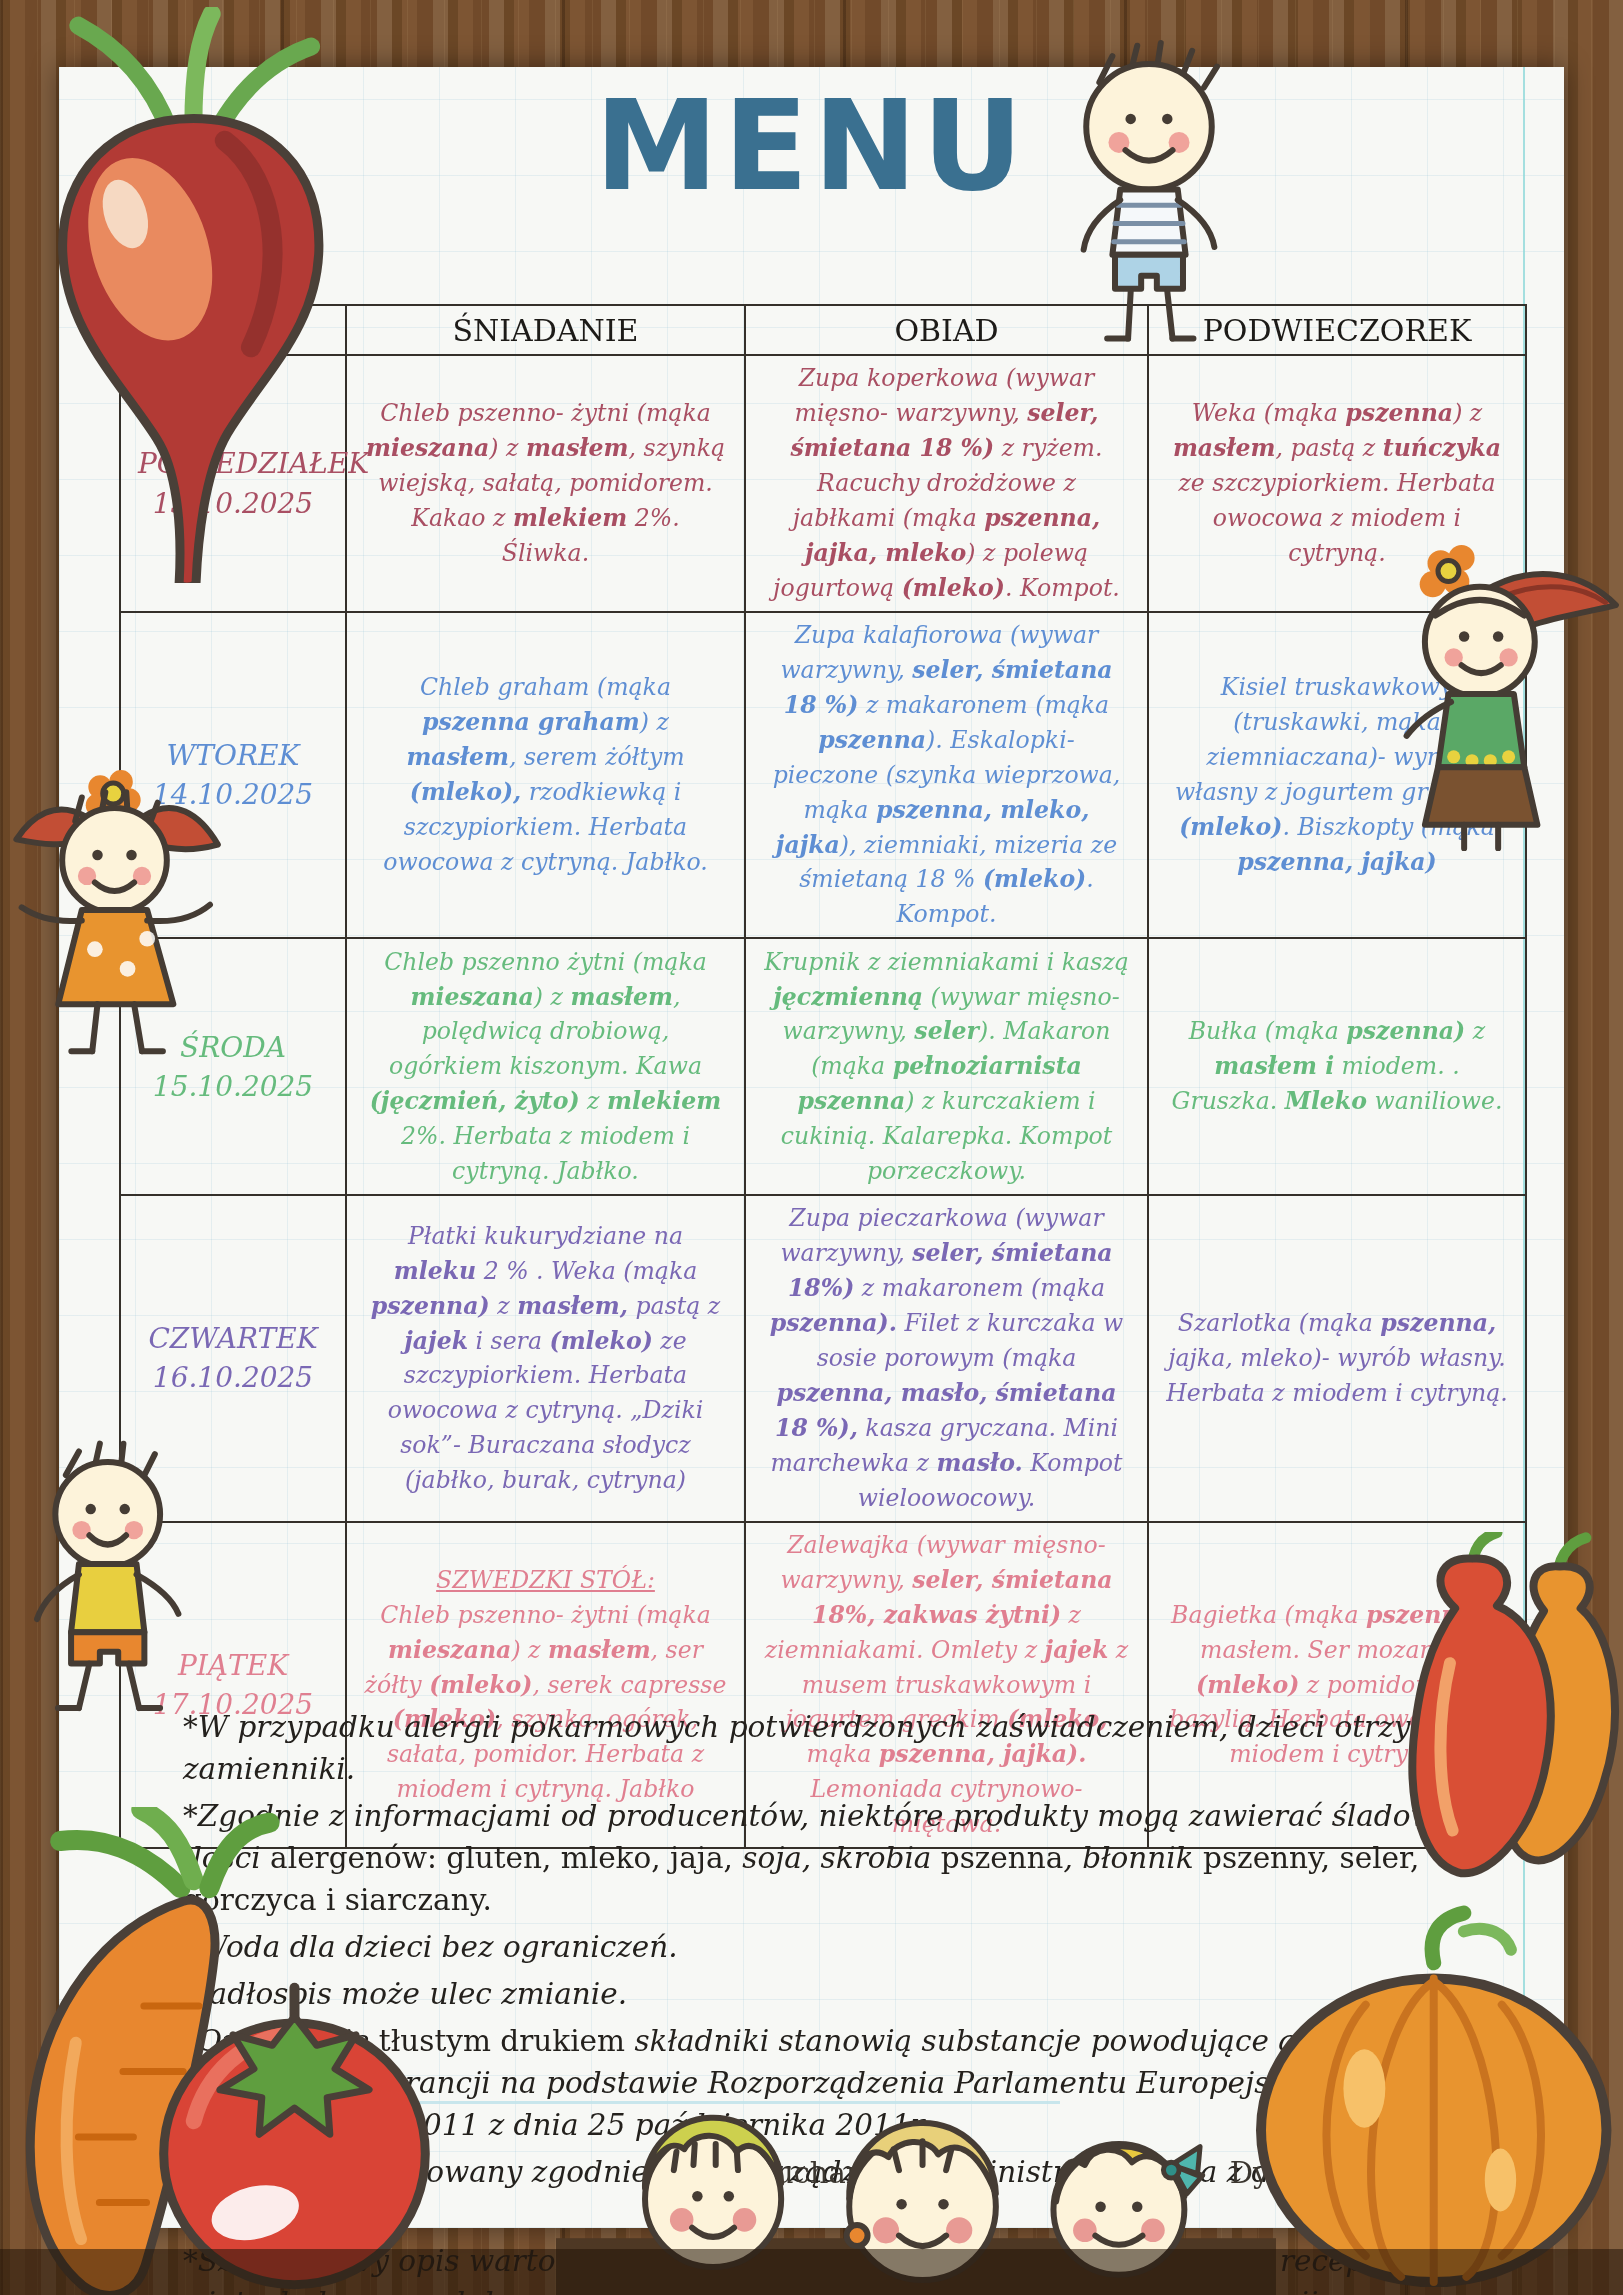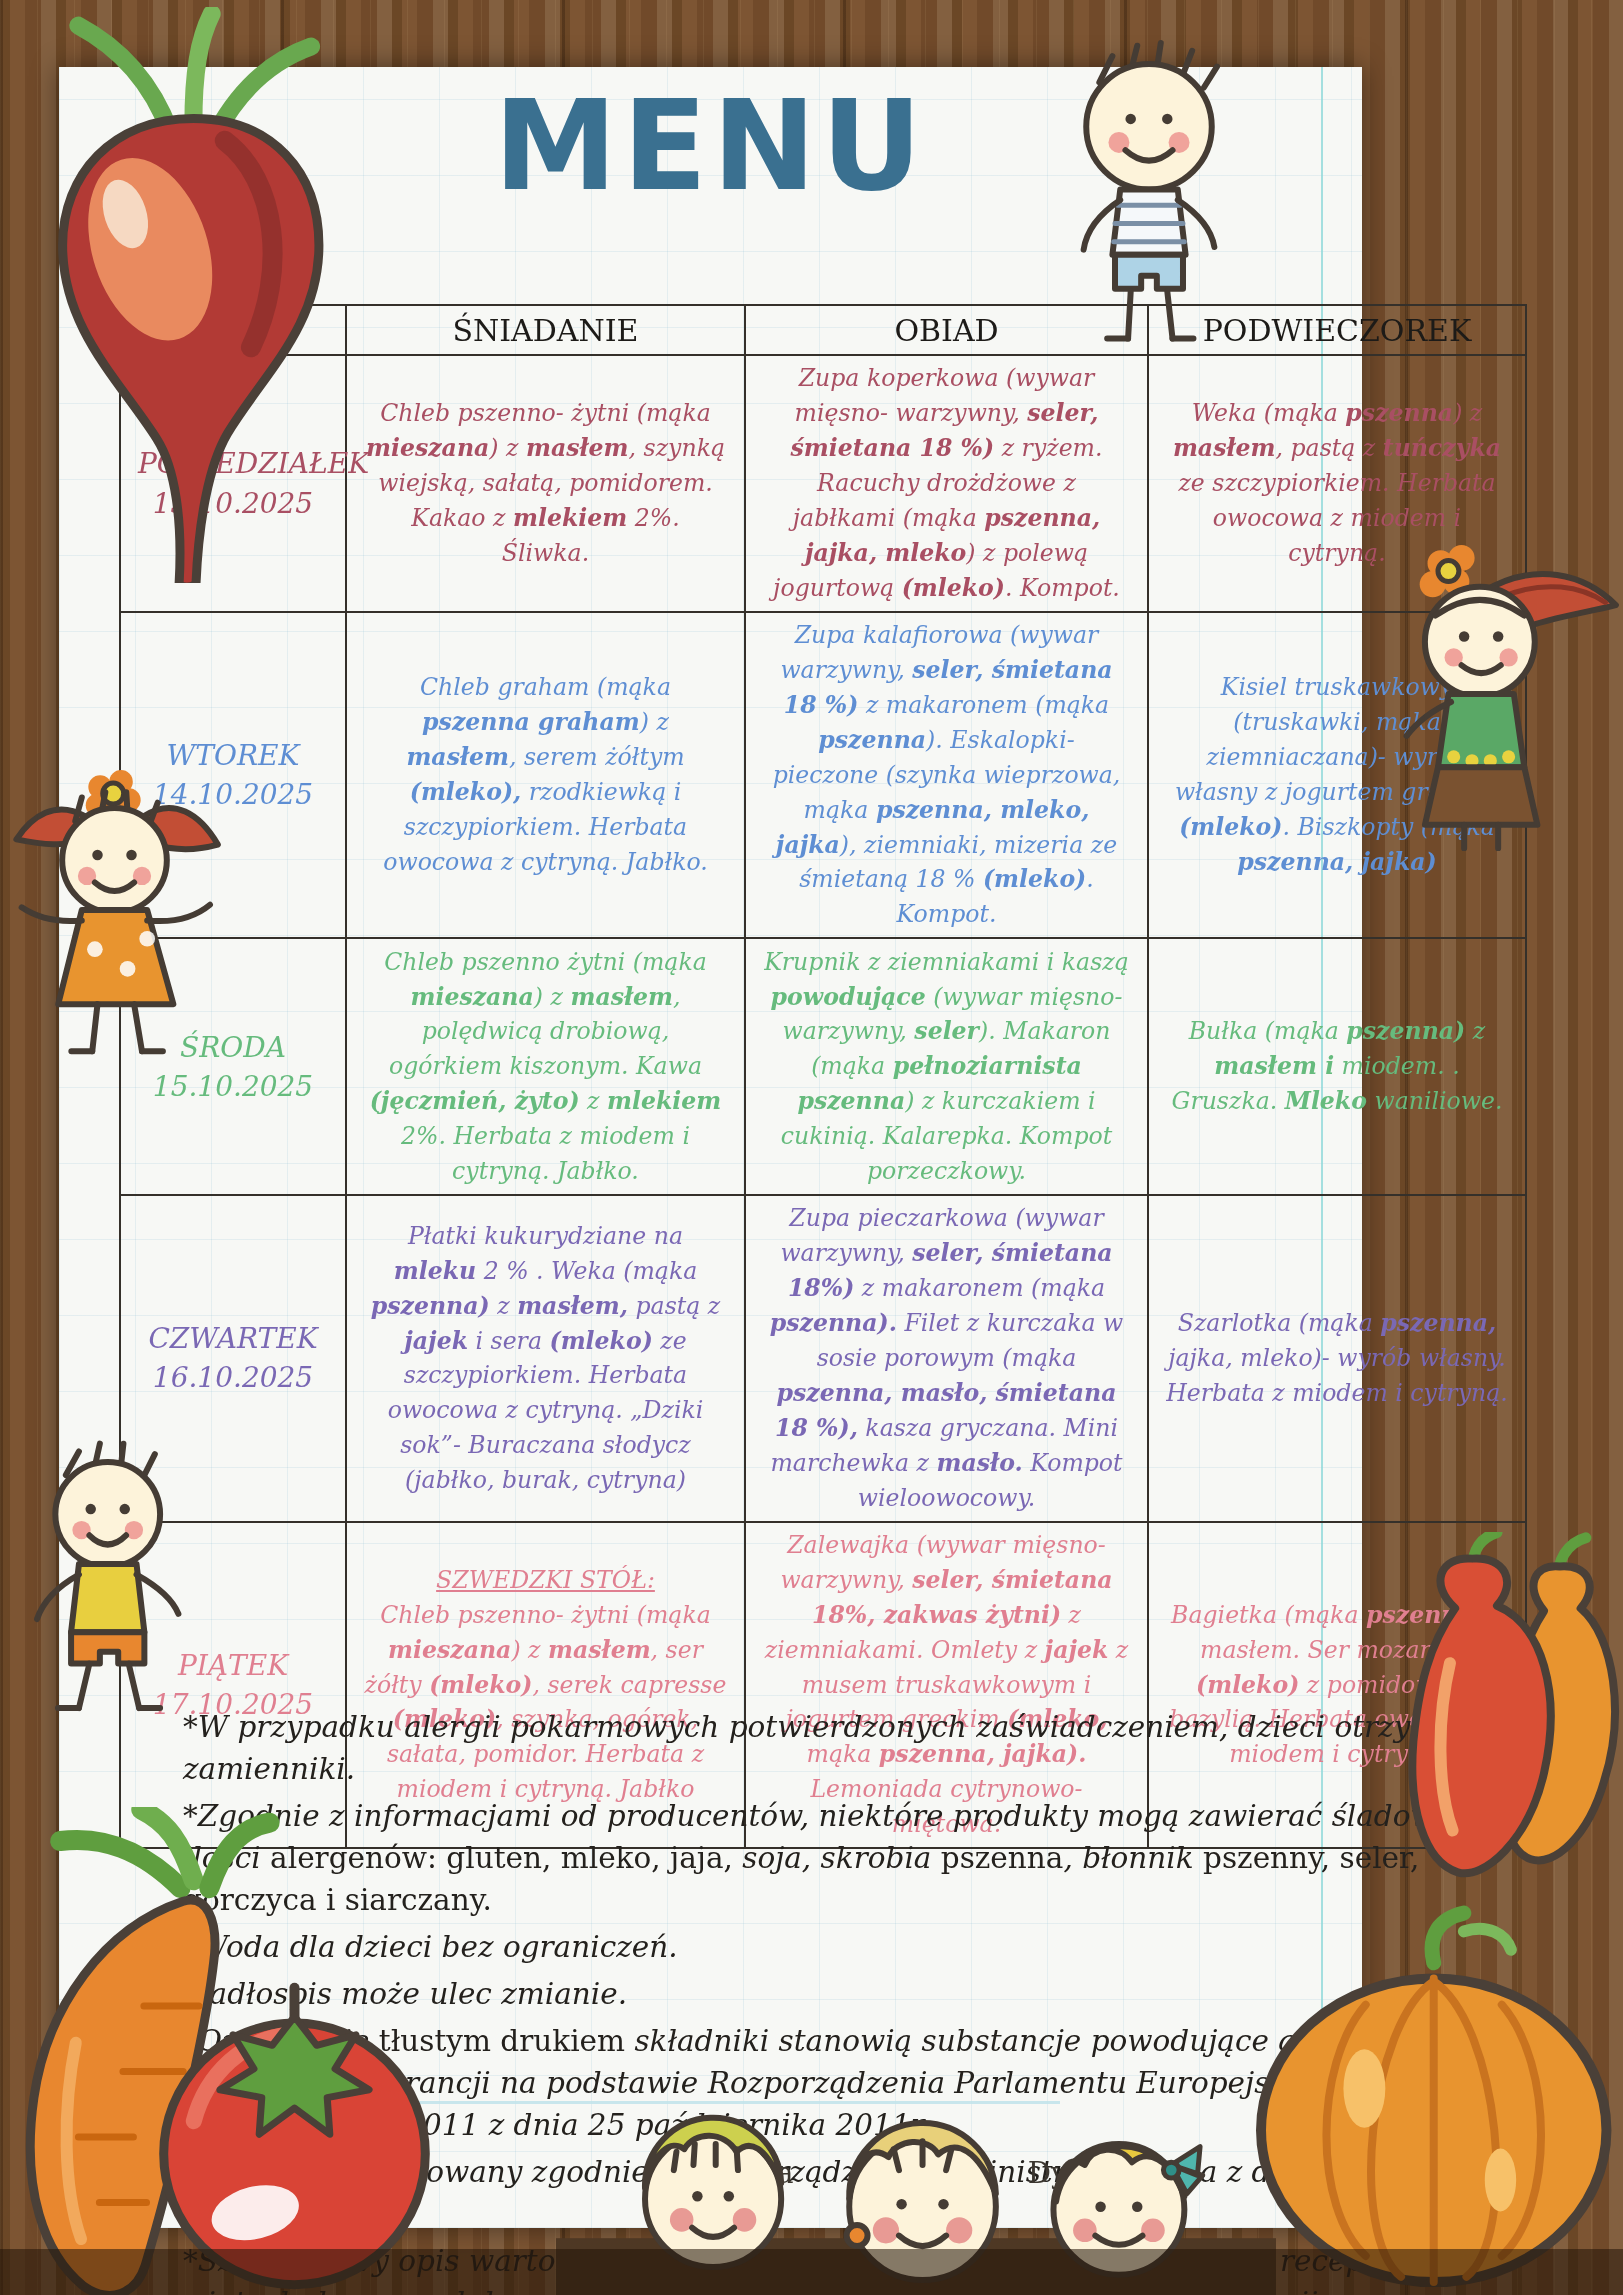--- a/index.html
+++ b/index.html
@@ -9,21 +9,21 @@
     background:
       repeating-linear-gradient(90deg, rgba(30,15,5,.28) 0 2.6px, rgba(0,0,0,0) 2.6px 281px),
       repeating-linear-gradient(90deg, rgba(255,230,180,.07) 0 1.3px, rgba(0,0,0,0) 1.3px 37px),
       repeating-linear-gradient(90deg, #6b4726 0 10.5px, #7d5533 10.5px 25px, #714a2a 25px 41px, #836040 41px 56px),
       #74502f;
   }
   .bottom-shadow{position:absolute; left:0; bottom:0; width:100%; height:46px;
     background:rgba(35,20,8,.55); z-index:3;}
   
   .paper{
-    position:absolute; left:59px; top:67px; width:1303px; height:2161px;
+    position:absolute; left:59px; top:67px; width:1505px; height:2161px;
     background-color:#f7f8f5;
     background-image:
       repeating-linear-gradient(0deg, rgba(150,195,215,.20) 0 1.3px, rgba(0,0,0,0) 1.3px 76px),
       repeating-linear-gradient(90deg, rgba(150,195,215,.20) 0 1.3px, rgba(0,0,0,0) 1.3px 76px);
     box-shadow:0 0 26px rgba(0,0,0,.45);
     z-index:1;
   }
   .margin-line-v{position:absolute; top:0; bottom:0; right:39px; width:2px; background:#8fd8da; opacity:.8;}
   .margin-line-h{position:absolute; left:314px; top:2034px; width:687px; height:2.6px; background:#bfe3ea; opacity:.85;}
   
@@ -101,21 +101,21 @@
       <td class="meal">Zupa kalafiorowa (wywar warzywny, <b>seler, śmietana 18 %)</b> z makaronem (mąka <b>pszenna</b>). Eskalopki- pieczone (szynka wieprzowa, mąka <b>pszenna, mleko, jajka</b>), ziemniaki, mizeria ze śmietaną 18 % <b>(mleko)</b>. Kompot.</td>
       <td class="meal">Kisiel truskawkowy (truskawki, mąka ziemniaczana)- wyrób własny z jogurtem greckim <b>(mleko)</b>. Biszkopty (mąka <b>pszenna, jajka)</b></td>
     </tr>
 
     <tr class="r2" style="color: rgb(102, 187, 125);">
       <td>
         <div class="day-name">ŚRODA</div>
         <div class="day-date">15.10.2025</div>
       </td>
       <td class="meal">Chleb pszenno żytni (mąka <b>mieszana</b>) z <b>masłem</b>, polędwicą drobiową, ogórkiem kiszonym. Kawa <b>(jęczmień, żyto)</b> z <b>mlekiem</b> 2%. Herbata z miodem i cytryną. Jabłko.</td>
-      <td class="meal">Krupnik z ziemniakami i kaszą <b>powodujące</b> (wywar mięsno- warzywny, <b>seler</b>). Makaron (mąka <b>pełnoziarnista pszenna</b>) z kurczakiem i cukinią. Kalarepka. Kompot porzeczkowy.</td>
+      <td class="meal">Krupnik z ziemniakami i kaszą <b>jęczmienną</b> (wywar mięsno- warzywny, <b>seler</b>). Makaron (mąka <b>pełnoziarnista pszenna</b>) z kurczakiem i cukinią. Kalarepka. Kompot porzeczkowy.</td>
       <td class="meal">Bułka (mąka <b>pszenna)</b> z <b>masłem i</b> miodem. . Gruszka. <b>Mleko</b> waniliowe.</td>
     </tr>
 
     <tr class="r3" style="color: rgb(122, 104, 180);">
       <td>
         <div class="day-name">CZWARTEK</div>
         <div class="day-date">16.10.2025</div>
       </td>
       <td class="meal">Płatki kukurydziane na <b>mleku</b> 2 % . Weka (mąka <b>pszenna)</b> z <b>masłem,</b> pastą z <b>jajek</b> i sera <b>(mleko)</b> ze szczypiorkiem. Herbata owocowa z cytryną. „Dziki sok”- Buraczana słodycz (jabłko, burak, cytryna)</td>
       <td class="meal">Zupa pieczarkowa (wywar warzywny, <b>seler, śmietana 18%)</b> z makaronem (mąka <b>pszenna).</b> Filet z kurczaka w sosie porowym (mąka <b>pszenna, masło, śmietana 18 %),</b> kasza gryczana. Mini marchewka z <b>masło.</b> Kompot wieloowocowy.</td>

